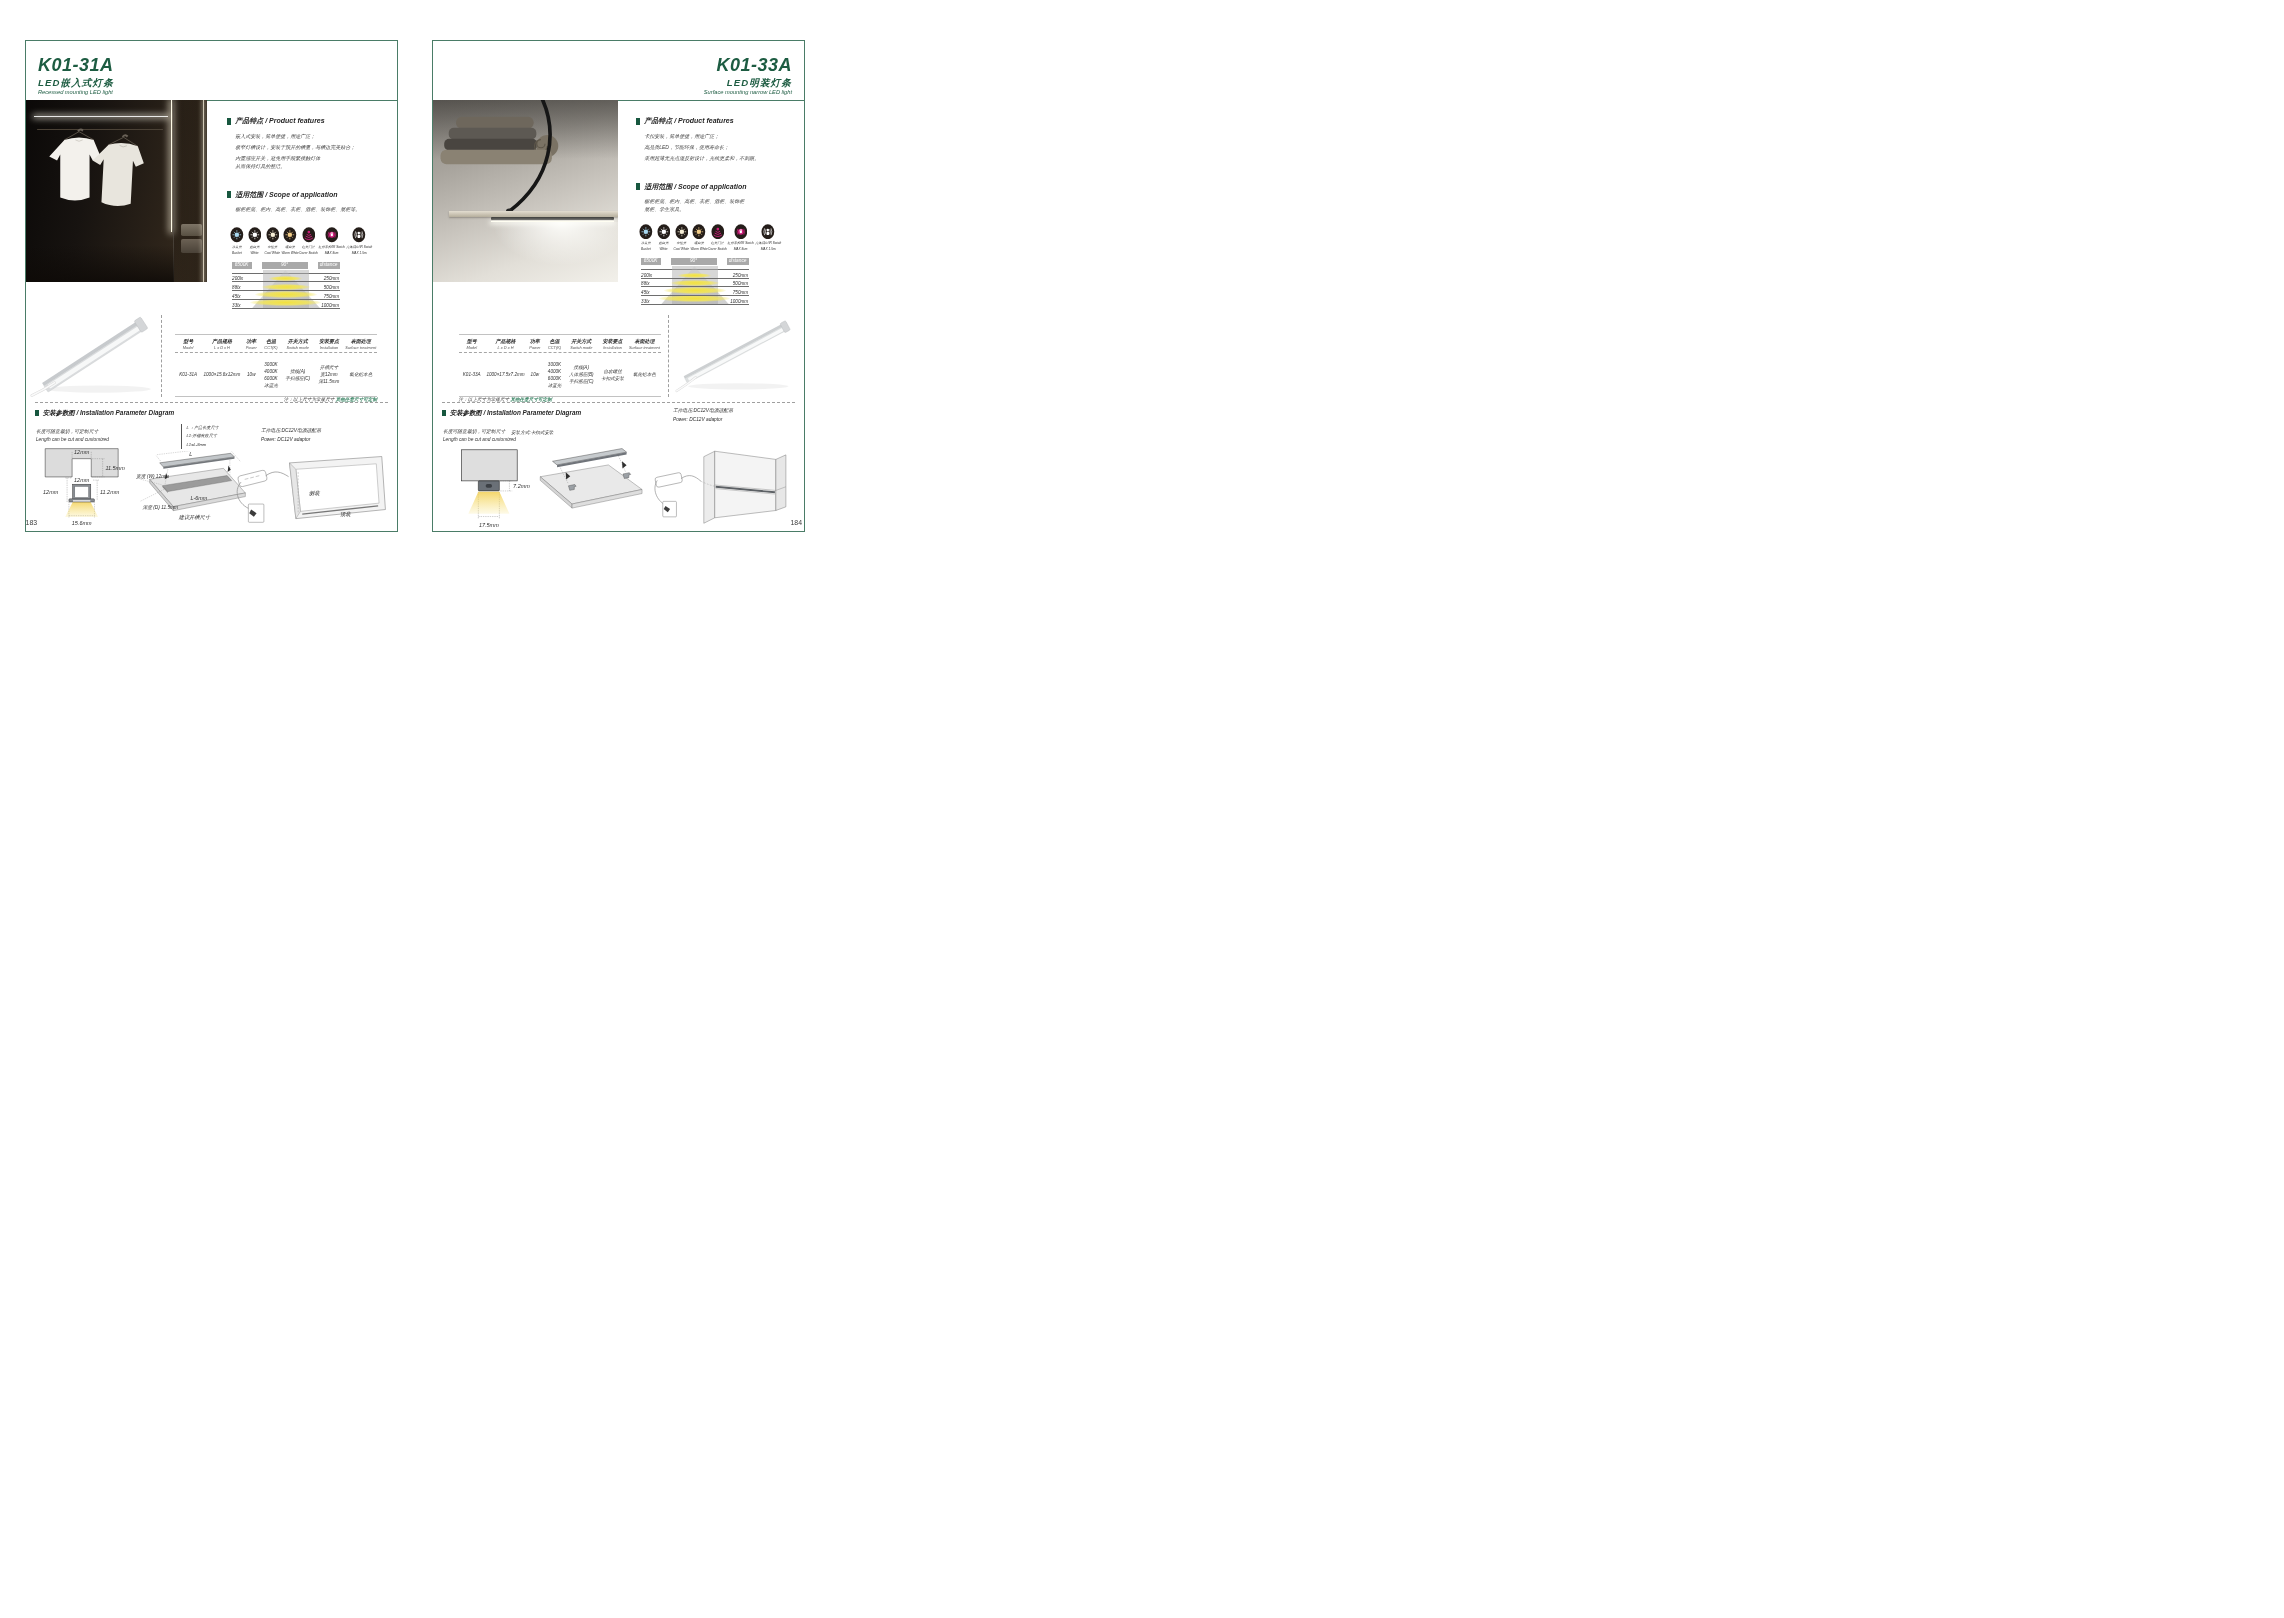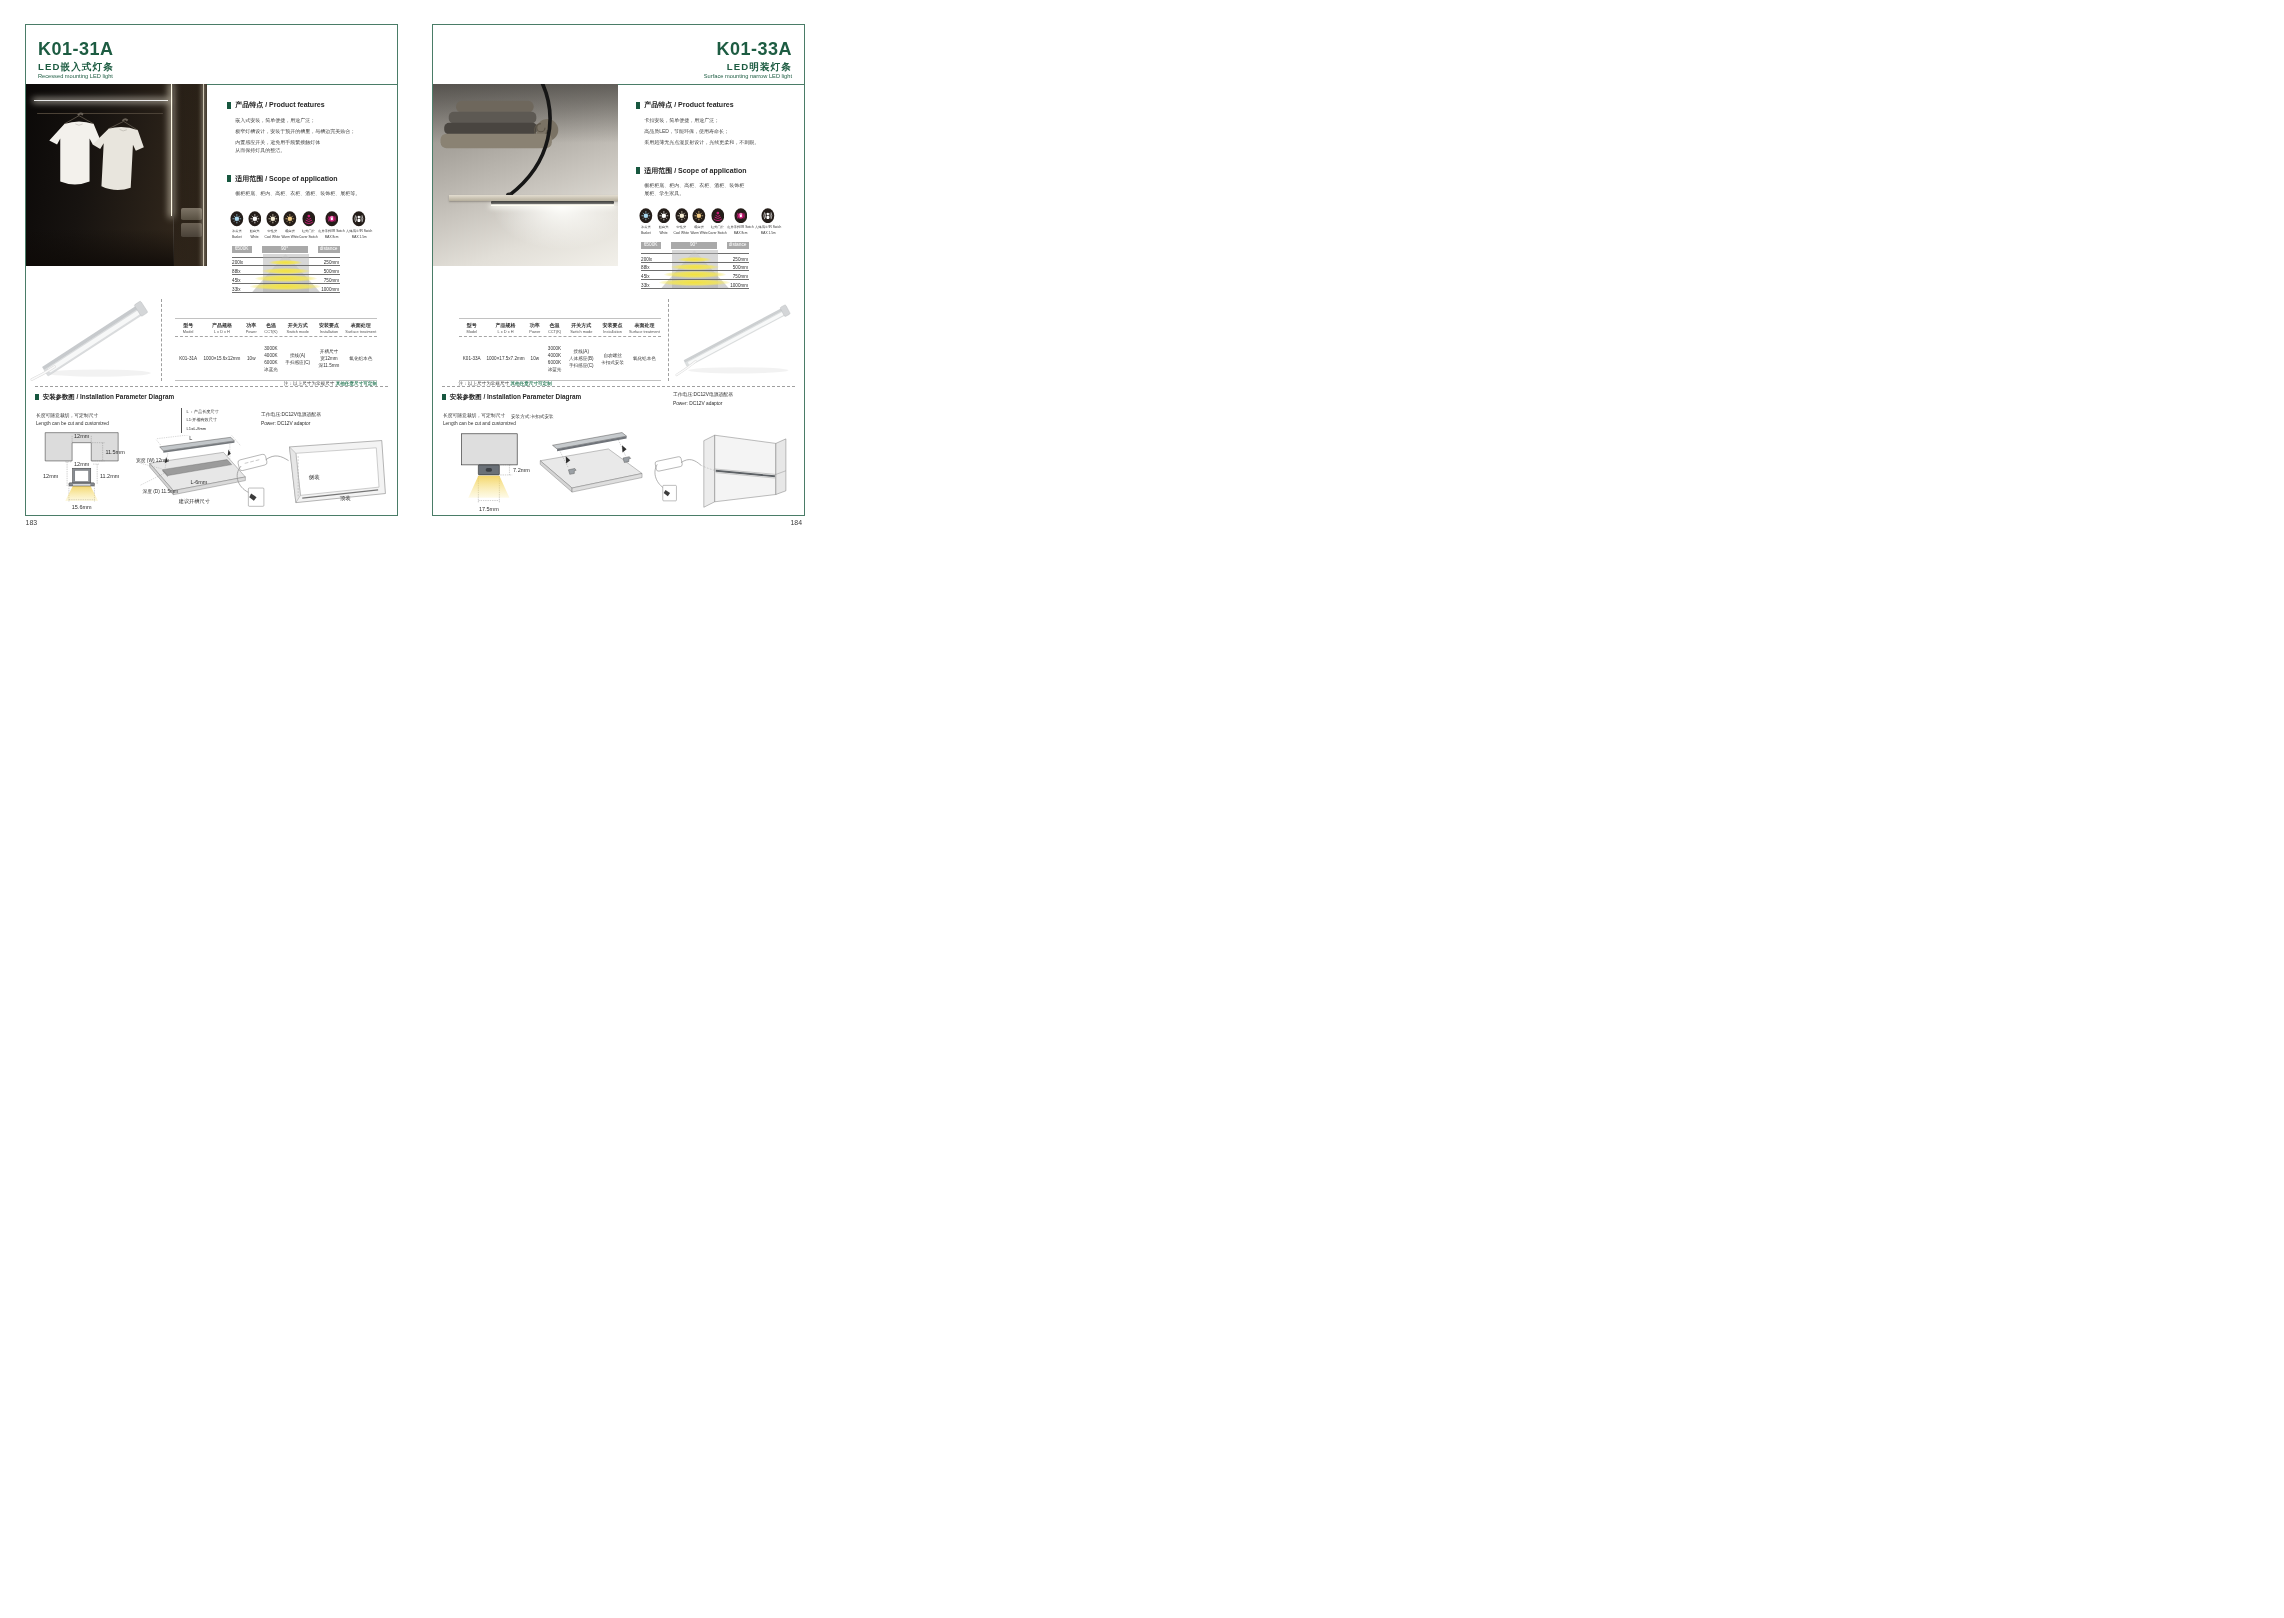--- a/index.html
+++ b/index.html
@@ -1,21 +1,21 @@
 <!DOCTYPE html>
 <html style="font-size:7.3px"><head>
 <meta charset="utf-8">
 <style>
   html,body{margin:0;padding:0;}
   body{
     width:827px;height:539px;position:relative;background:#ffffff;
     font-family:"Liberation Sans","DejaVu Sans",sans-serif;color:#3c3c3c;
     -webkit-font-smoothing:antialiased;
   }
-  .page{position:absolute;top:24px;width:371px;height:490px;border:0.5px solid #4a7c67;background:#fff;overflow:hidden;}
+  .page{position:absolute;top:40px;width:371px;height:490px;border:0.5px solid #4a7c67;background:#fff;overflow:hidden;font-style:italic;}
   #page-left{left:25px;}
   #page-right{left:432px;}
 
   
   .hdr{position:absolute;top:0;left:0;right:0;height:59px;border-bottom:0.5px solid #4a7c67;}
   .hdr .model{position:absolute;top:13.7px;font-size:18px;font-weight:bold;color:#1d5c42;letter-spacing:0.5px;}
   .hdr .sub-cn{position:absolute;top:36px;font-size:9.6px;font-weight:bold;color:#1d5c42;letter-spacing:1.1px;}
   .hdr .sub-en{position:absolute;top:48px;font-size:5.7px;color:#1d5c42;}
   #page-left .hdr .model,#page-left .hdr .sub-cn,#page-left .hdr .sub-en{left:12px;}
   #page-right .hdr .model,#page-right .hdr .sub-cn,#page-right .hdr .sub-en{right:12px;text-align:right;}

